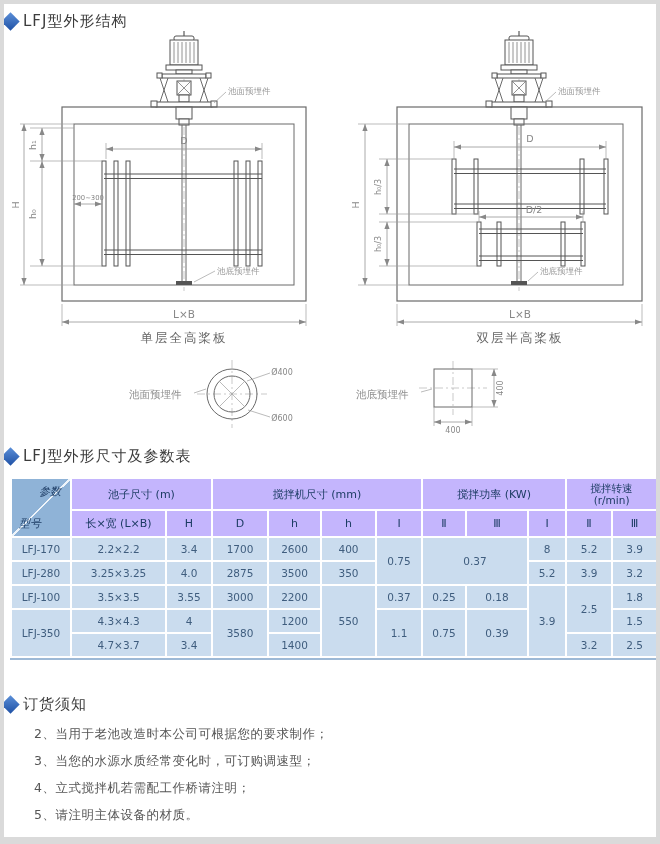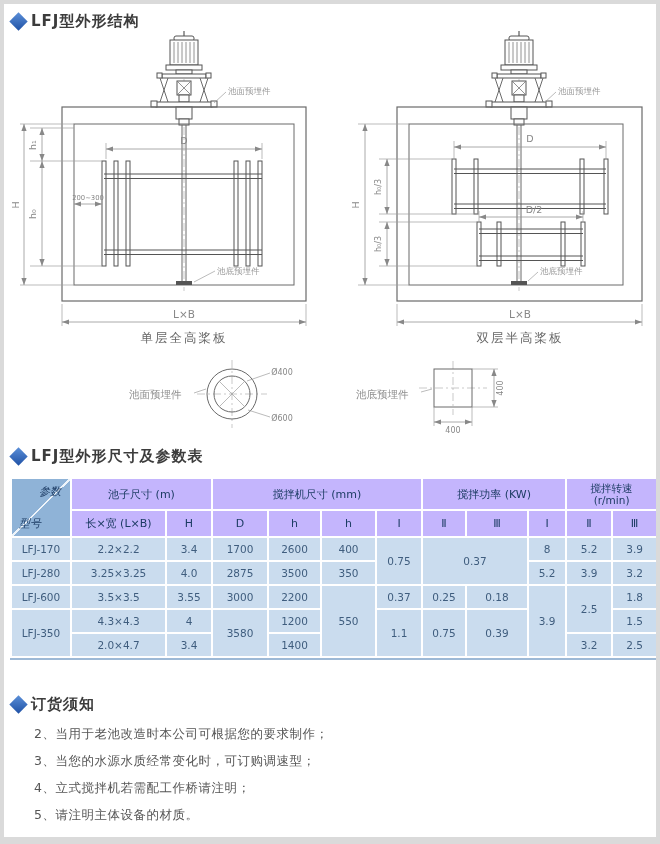--- a/index.html
+++ b/index.html
@@ -1,20 +1,20 @@
 <!DOCTYPE html>
 <html><head>
 <meta charset="utf-8">
 <style>
   *{margin:0;padding:0;box-sizing:border-box}
   html,body{width:660px;height:844px}
   body{font-family:"DejaVu Sans","Liberation Sans",sans-serif;background:#fff}
   .page{position:relative;width:660px;height:844px;background:#fff;
         border:4px solid #dadada;border-bottom-width:7px;overflow:hidden}
-  .sec-title{position:absolute;left:8px;font-size:15px;font-weight:bold;color:#3c3c3c;
+  .sec-title{position:absolute;left:0;font-size:15px;font-weight:normal;color:#3c3c3c;
              letter-spacing:1px;display:flex;align-items:center;gap:6px}
   .diamond{width:13px;height:13px;background:linear-gradient(135deg,#5b8fd8 0%,#2a5cb0 55%,#1b4astro 100%);
            background:linear-gradient(135deg,#5b8fd8,#1f51a5);transform:rotate(45deg);display:inline-block;flex:0 0 13px}
   svg{position:absolute;overflow:visible}
   svg text{font-family:"DejaVu Sans","Liberation Sans",sans-serif}
   .ol{stroke:#6a6a6a;stroke-width:1.2;fill:none}
   .il{stroke:#6a6a6a;stroke-width:1;fill:none}
   .mt{stroke:#555;stroke-width:1;fill:#fdfdfd}
   .fin{stroke:#777;stroke-width:.8;fill:none}
   .bl{stroke:#555;stroke-width:1;fill:#fff}
@@ -326,21 +326,21 @@
       <td>3.25×3.25</td>
       <td>4.0</td>
       <td>2875</td>
       <td>3500</td>
       <td>350</td>
       <td>5.2</td>
       <td>3.9</td>
       <td>3.2</td>
     </tr>
     <tr class="dr">
-      <td>LFJ-600</td>
+      <td>LFJ-100</td>
       <td>3.5×3.5</td>
       <td>3.55</td>
       <td>3000</td>
       <td>2200</td>
       <td rowspan="3">550</td>
       <td>0.37</td>
       <td>0.25</td>
       <td>0.18</td>
       <td rowspan="3">3.9</td>
       <td rowspan="2">2.5</td>
@@ -351,21 +351,21 @@
       <td>4.3×4.3</td>
       <td>4</td>
       <td rowspan="2">3580</td>
       <td>1200</td>
       <td rowspan="2">1.1</td>
       <td rowspan="2">0.75</td>
       <td rowspan="2">0.39</td>
       <td>1.5</td>
     </tr>
     <tr class="dr">
-      <td>2.0×4.7</td>
+      <td>4.7×3.7</td>
       <td>3.4</td>
       <td>1400</td>
       <td>3.2</td>
       <td>2.5</td>
     </tr>
   </tbody>
       </table>
   </div>
 
   <div class="sec-title" style="top:691px">

